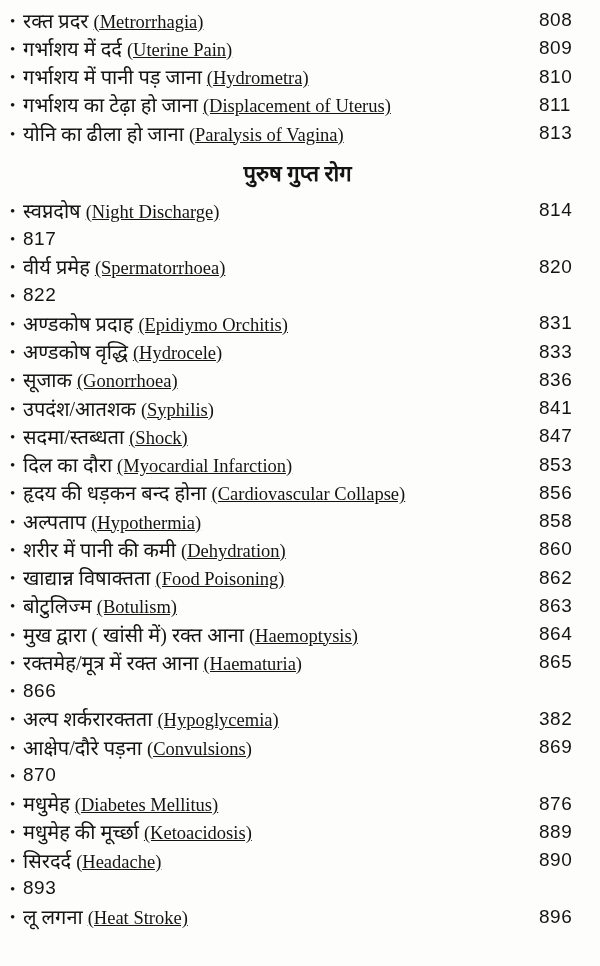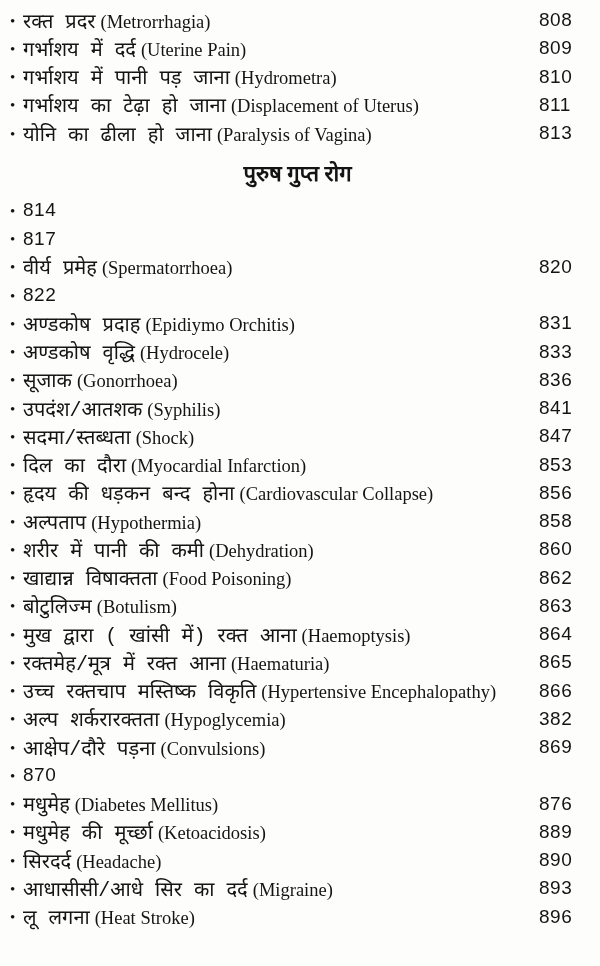--- a/index.html
+++ b/index.html
@@ -30,26 +30,27 @@
     font-size: 15px;
     line-height: 1;
     padding-top: 2px;
   }
   .title {
     flex: 1 1 auto;
     overflow: hidden;
   }
   .hi {
     font-size: 20px;
-    font-family: Liberation Mono, monospace;
+    font-family: Liberation Serif, serif;
   }
   .en {
     font-size: 18.5px;
     margin-left: 5px;
     font-family: "Liberation Serif", serif;
+    text-decoration: underline;
   }
   .pageno {
     flex: 0 0 46px;
     text-align: left;
     font-family: "Liberation Sans", "DejaVu Sans", sans-serif;
     font-size: 19px;
     letter-spacing: 0.5px;
   }
   .section-heading {
     display: flex;
@@ -87,20 +88,21 @@
       <span class="pageno">811</span>
     </div>
     <div class="row">
       <span class="bullet">•</span>
       <span class="title"><span class="hi">योनि का ढीला हो जाना</span><span class="en">(Paralysis of Vagina)</span></span>
       <span class="pageno">813</span>
     </div>
     <div class="section-heading gap-large">पुरुष गुप्त रोग</div>
     <div class="row">
       <span class="bullet">•</span>
+      <span class="title"><span class="hi">स्वप्नदोष</span><span class="en">(Night Discharge)</span></span>
       <span class="pageno">814</span>
     </div>
     <div class="row">
       <span class="bullet">•</span>
       <span class="pageno">817</span>
     </div>
     <div class="row">
       <span class="bullet">•</span>
       <span class="title"><span class="hi">वीर्य प्रमेह</span><span class="en">(Spermatorrhoea)</span></span>
       <span class="pageno">820</span>
@@ -169,21 +171,20 @@
       <span class="title"><span class="hi">मुख द्वारा ( खांसी में) रक्त आना</span><span class="en">(Haemoptysis)</span></span>
       <span class="pageno">864</span>
     </div>
     <div class="row">
       <span class="bullet">•</span>
       <span class="title"><span class="hi">रक्तमेह/मूत्र में रक्त आना</span><span class="en">(Haematuria)</span></span>
       <span class="pageno">865</span>
     </div>
     <div class="row">
       <span class="bullet">•</span>
-      <span class="title"><span class="hi">उच्च रक्तचाप मस्तिष्क विकृति</span><span class="en">(Hypertensive Encephalopathy)</span></span>
       <span class="pageno">866</span>
     </div>
     <div class="row">
       <span class="bullet">•</span>
       <span class="title"><span class="hi">अल्प शर्करारक्तता</span><span class="en">(Hypoglycemia)</span></span>
       <span class="pageno">382</span>
     </div>
     <div class="row">
       <span class="bullet">•</span>
       <span class="title"><span class="hi">आक्षेप/दौरे पड़ना</span><span class="en">(Convulsions)</span></span>
@@ -203,21 +204,20 @@
       <span class="title"><span class="hi">मधुमेह की मूर्च्छा</span><span class="en">(Ketoacidosis)</span></span>
       <span class="pageno">889</span>
     </div>
     <div class="row">
       <span class="bullet">•</span>
       <span class="title"><span class="hi">सिरदर्द</span><span class="en">(Headache)</span></span>
       <span class="pageno">890</span>
     </div>
     <div class="row">
       <span class="bullet">•</span>
-      <span class="title"><span class="hi">आधासीसी/आधे सिर का दर्द</span><span class="en">(Migraine)</span></span>
       <span class="pageno">893</span>
     </div>
     <div class="row">
       <span class="bullet">•</span>
       <span class="title"><span class="hi">लू लगना</span><span class="en">(Heat Stroke)</span></span>
       <span class="pageno">896</span>
     </div>
   </div>
 
 </body></html>

